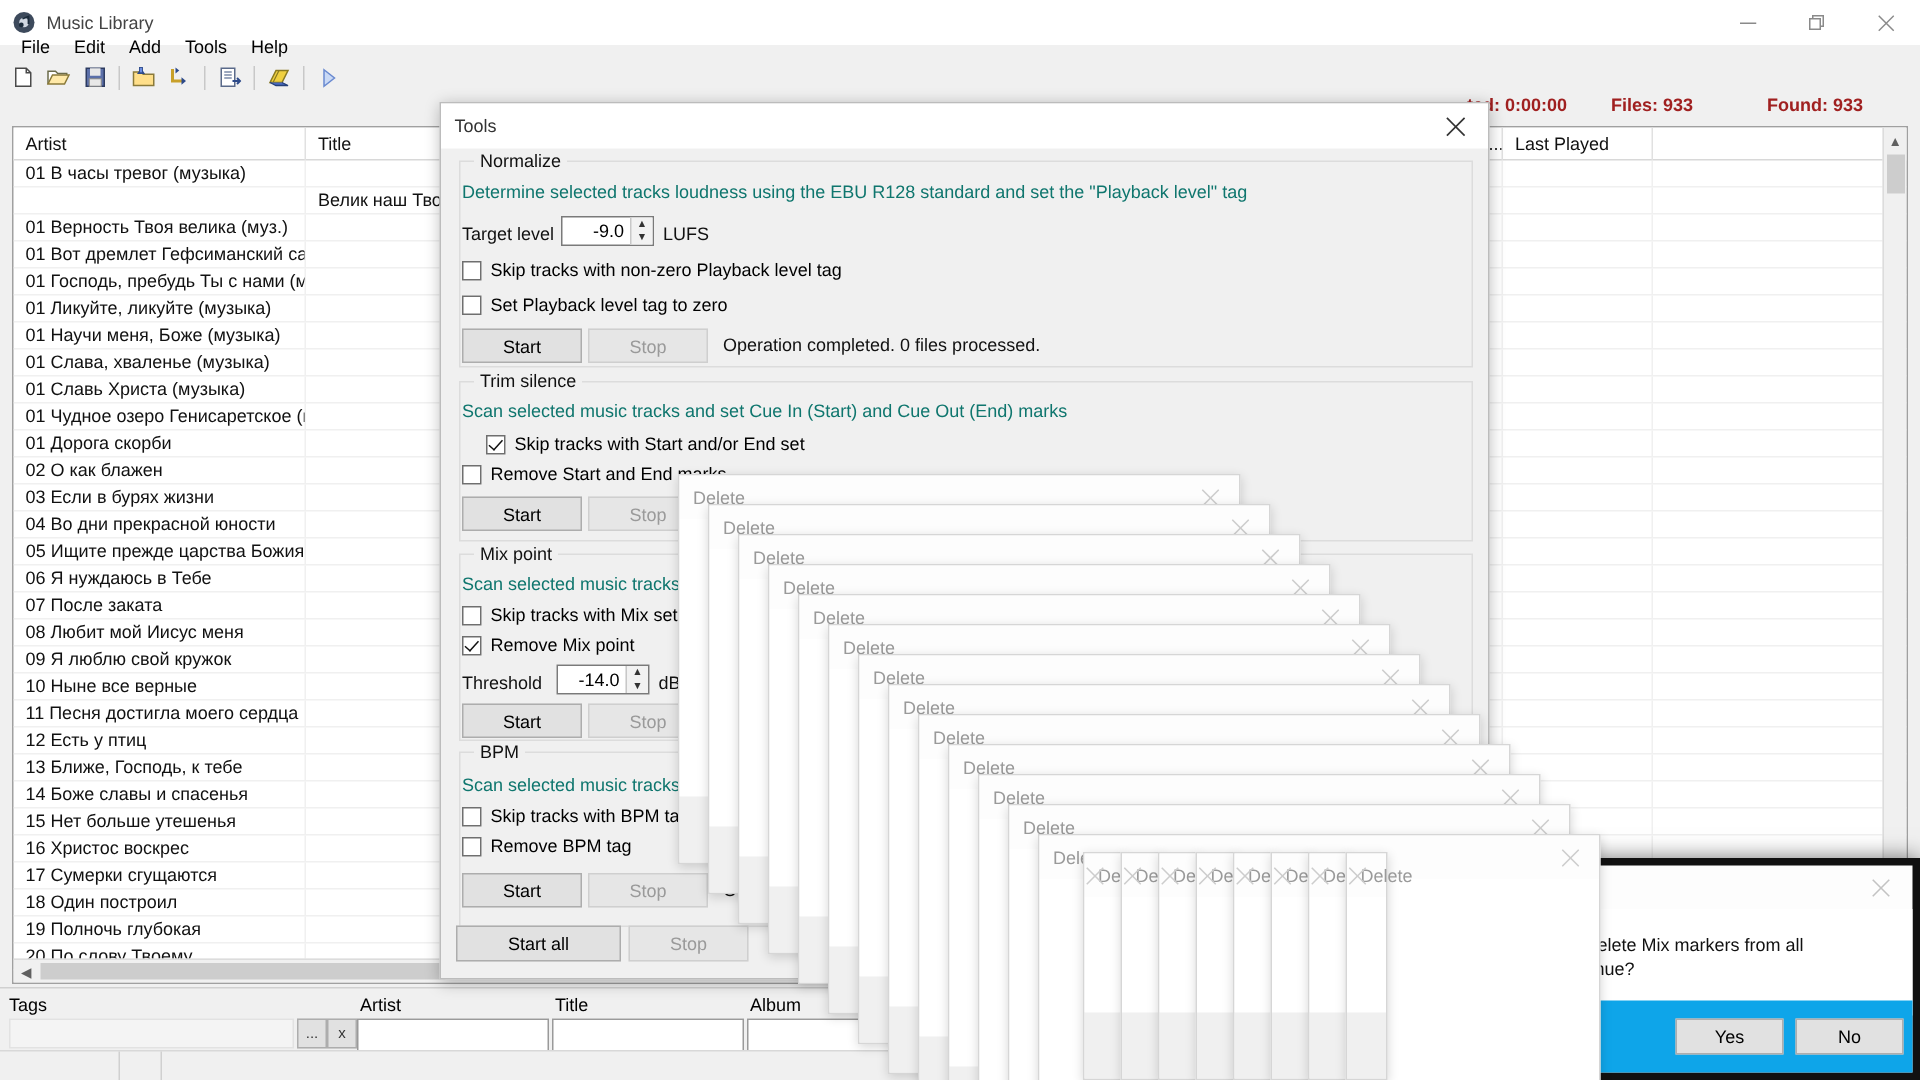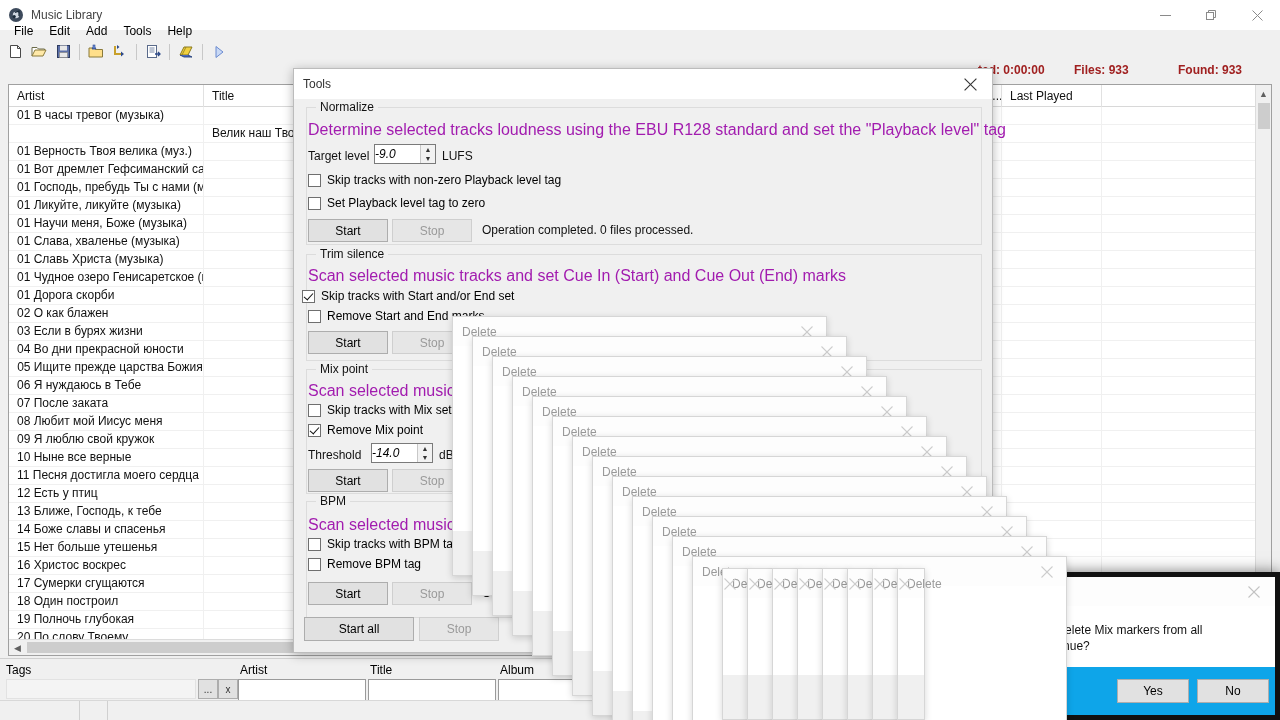--- a/index.html
+++ b/index.html
@@ -127,36 +127,36 @@
     position: absolute; right: 0; top: 0; width: 44px; height: 30px;
     display: flex; align-items: center; justify-content: center; color: #333;
   }
   .group {
     position: absolute; border: 1px solid #dcdcdc; background: transparent;
   }
   .group-legend {
     position: absolute; top: -8px; left: 9px; background: #f0f0f0; padding: 0 4px;
     font-size: 12px; color: #111;
   }
-  .desc { position: absolute; font-size: 16px; color: #a21caf; white-space: nowrap; }
+  .desc { position: absolute; font-size: 12px; color: #0f766e; white-space: nowrap; }
   .cb-row { position: absolute; display: flex; align-items: flex-end; font-size: 12px; }
   .cbox {
     width: 13px; height: 13px; border: 1px solid #6f6f6f; background: #fff; margin-right: 6px;
     position: relative; flex: none;
   }
   .cbox.checked::after {
     content: ""; position: absolute; left: 3px; top: 0px; width: 4px; height: 8px;
     border: solid #111; border-width: 0 1.6px 1.6px 0; transform: rotate(42deg);
   }
   .lbl { position: absolute; font-size: 12px; color: #111; }
   .spin {
     position: absolute; height: 20px; background: #fff; border: 1px solid #7a7a7a;
     display: flex; align-items: center;
   }
-  .spin .val { flex: 1; padding-right: 4px; font-size: 12px; font-style: italic; }
+  .spin .val { flex: 1; text-align: right; padding-right: 4px; font-size: 12px; }
   .spin .arrows {
     width: 15px; height: 18px; border-left: 1px solid #c8c8c8; display: flex;
     flex-direction: column; background: #f2f2f2;
   }
   .spin .arrows div {
     flex: 1; display: flex; align-items: center; justify-content: center; font-size: 7px; color: #333;
   }
   .btn {
     position: absolute; height: 23px; background: #e1e1e1; border: 1px solid #adadad;
     font-size: 12px; display: flex; align-items: center; justify-content: center; color: #000;
@@ -691,21 +691,21 @@
       <span>Set Playback level tag to zero</span>
     </div>
     <div class="btn" style="left:14px; top:150px; width:80px;">Start</div>
     <div class="btn disabled" style="left:98px; top:150px; width:80px;">Stop</div>
     <div class="opmsg" style="left:188px; top:154px;">Operation completed. 0 files processed.</div>
 
     <div class="group" style="left:12px; top:185px; width:676px; height:107px;">
       <div class="group-legend">Trim silence</div>
     </div>
     <div class="desc" style="left:14px; top:198px;">Scan selected music tracks and set Cue In (Start) and Cue Out (End) marks</div>
-    <div class="cb-row" style="left:8px; top:220px;">
+    <div class="cb-row" style="left:30px; top:220px;">
       <span class="cbox checked"></span>
       <span>Skip tracks with Start and/or End set</span>
     </div>
     <div class="cb-row" style="left:14px; top:240px;">
       <span class="cbox"></span>
       <span>Remove Start and End marks</span>
     </div>
     <div class="btn" style="left:14px; top:262px; width:80px;">Start</div>
     <div class="btn disabled" style="left:98px; top:262px; width:80px;">Stop</div>
 

